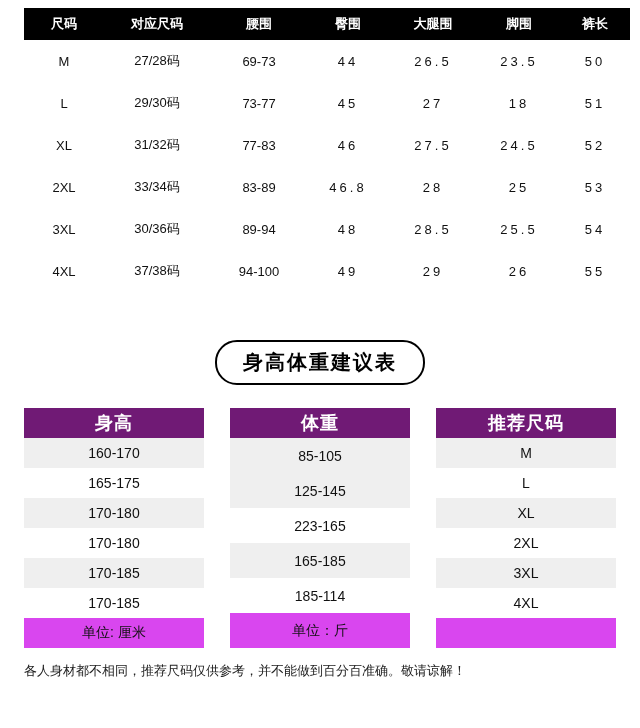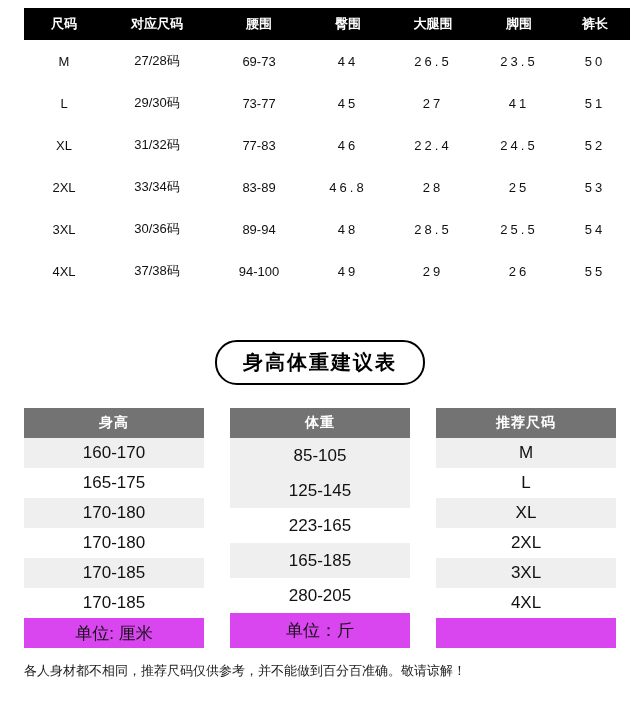--- a/index.html
+++ b/index.html
@@ -83,33 +83,33 @@
     width: 592px;
     display: flex;
     justify-content: space-between;
   }
   .rec-table {
     width: 180px;
     border-collapse: collapse;
     table-layout: fixed;
   }
   .rec-table th {
-    background: #737373;
+    background: #701a75;
     color: #ffffff;
-    font-size: 14px;
+    font-size: 18px;
     font-weight: bold;
     height: 28px;
     text-align: center;
     letter-spacing: 1px;
   }
   .rec-table td {
     height: 28px;
     text-align: center;
     vertical-align: middle;
-    font-size: 17px;
+    font-size: 14px;
     color: #111111;
   }
   .rec-table tr.odd td { background: #efefef; }
   .rec-table tr.even td { background: #ffffff; }
   .rec-table tr.unit td { background: #d946ef; }
 
   
   .footnote {
     position: absolute;
     left: 24px;
@@ -146,29 +146,29 @@
         <td class="spaced">26.5</td>
         <td class="spaced">23.5</td>
         <td class="spaced">50</td>
       </tr>
       <tr>
         <td class="col-size">L</td>
         <td>29/30码</td>
         <td>73-77</td>
         <td class="spaced">45</td>
         <td class="spaced">27</td>
-        <td class="spaced">41</td>
+        <td class="spaced">18</td>
         <td class="spaced">51</td>
       </tr>
       <tr>
         <td class="col-size">XL</td>
         <td>31/32码</td>
         <td>77-83</td>
         <td class="spaced">46</td>
-        <td class="spaced">22.4</td>
+        <td class="spaced">27.5</td>
         <td class="spaced">24.5</td>
         <td class="spaced">52</td>
       </tr>
       <tr>
         <td class="col-size">2XL</td>
         <td>33/34码</td>
         <td>83-89</td>
         <td class="spaced">46.8</td>
         <td class="spaced">28</td>
         <td class="spaced">25</td>
@@ -245,21 +245,21 @@
         <tr class="odd">
             <td>125-145</td>
           </tr>
         <tr class="even">
             <td>223-165</td>
           </tr>
         <tr class="odd">
             <td>165-185</td>
           </tr>
         <tr class="even">
-            <td>280-205</td>
+            <td>185-114</td>
           </tr>
         <tr class="unit">
             <td>单位：斤</td>
           </tr>
       </tbody>
     </table>
 
     <table class="rec-table">
       <thead>
         <tr>

